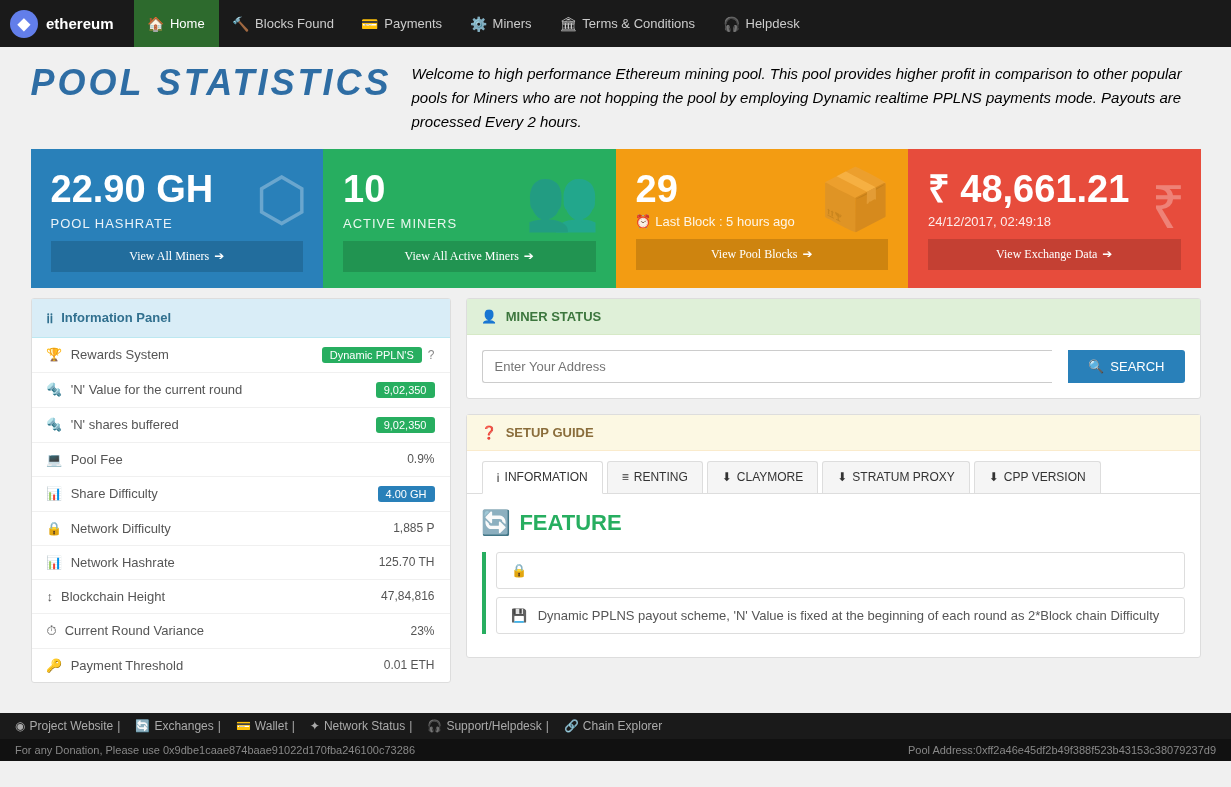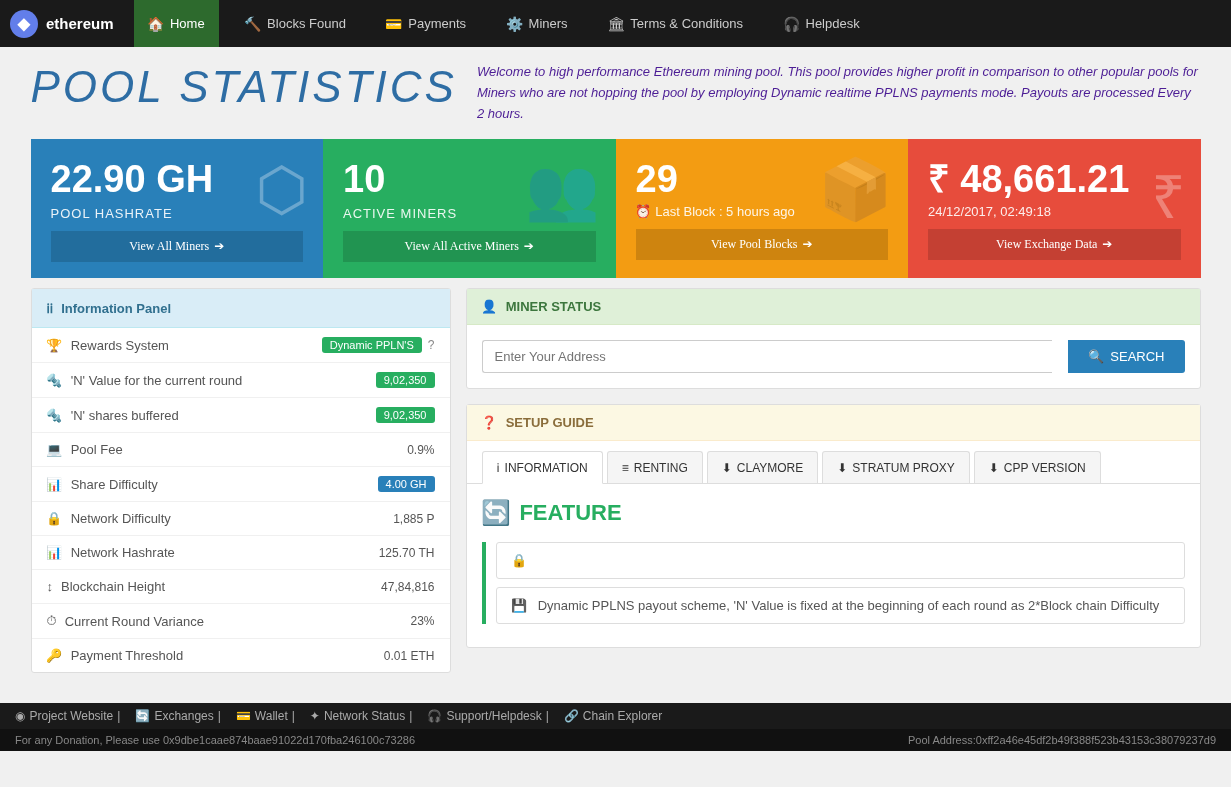--- a/index.html
+++ b/index.html
@@ -2,32 +2,32 @@
 <html><head>
   <meta charset="utf-8">
   <style>
     * { box-sizing: border-box; margin: 0; padding: 0; }
     body { font-family: Arial, sans-serif; font-size: 13px; background: #f0f0f0; color: #333; }
 
     
     .navbar { background: #1a1a1a; display: flex; align-items: center; height: 47px; padding: 0 10px; }
     .navbar-brand { display: flex; align-items: center; color: #fff; font-size: 15px; font-weight: bold; margin-right: 20px; gap: 8px; }
     .eth-logo { width: 28px; height: 28px; background: #627eea; border-radius: 50%; display: flex; align-items: center; justify-content: center; color: white; font-size: 16px; }
-    .nav-items { display: flex; align-items: center; height: 100%; gap: 12px; }
+    .nav-items { display: flex; align-items: center; height: 100%; }
     .nav-item { display: flex; align-items: center; gap: 5px; padding: 0 14px; height: 100%; color: #ccc; font-size: 13px; cursor: pointer; text-decoration: none; }
     .nav-item.active { background: #2d6a2d; color: #fff; }
     .nav-item .icon { font-size: 14px; }
 
     
     .main-container { max-width: 1200px; margin: 0 auto; padding: 15px; }
 
     
     .pool-header { display: flex; align-items: flex-start; gap: 20px; margin-bottom: 15px; }
-    .pool-title { font-size: 44px; font-weight: normal; color: #2e6da4; letter-spacing: 3px; font-style: italic; min-width: 200px; }
-    .pool-desc { font-size: 13px; color: #4c1d95; line-height: 1.6; flex: 1; }
+    .pool-title { font-size: 36px; font-weight: bold; color: #2e6da4; letter-spacing: 3px; font-style: italic; min-width: 200px; }
+    .pool-desc { font-size: 15px; color: #000000; line-height: 1.6; flex: 1; }
     .pool-desc em { font-style: italic; }
 
     
     .stat-cards { display: flex; gap: 0; margin-bottom: 10px; }
     .stat-card { flex: 1; padding: 20px 20px 16px 20px; min-height: 100px; position: relative; overflow: hidden; }
     .stat-card.blue { background: #2980b9; color: white; }
     .stat-card.green { background: #27ae60; color: white; }
     .stat-card.orange { background: #f39c12; color: white; }
     .stat-card.red { background: #e74c3c; color: white; }
     .stat-card .big-num { font-size: 38px; font-weight: bold; line-height: 1.1; }

